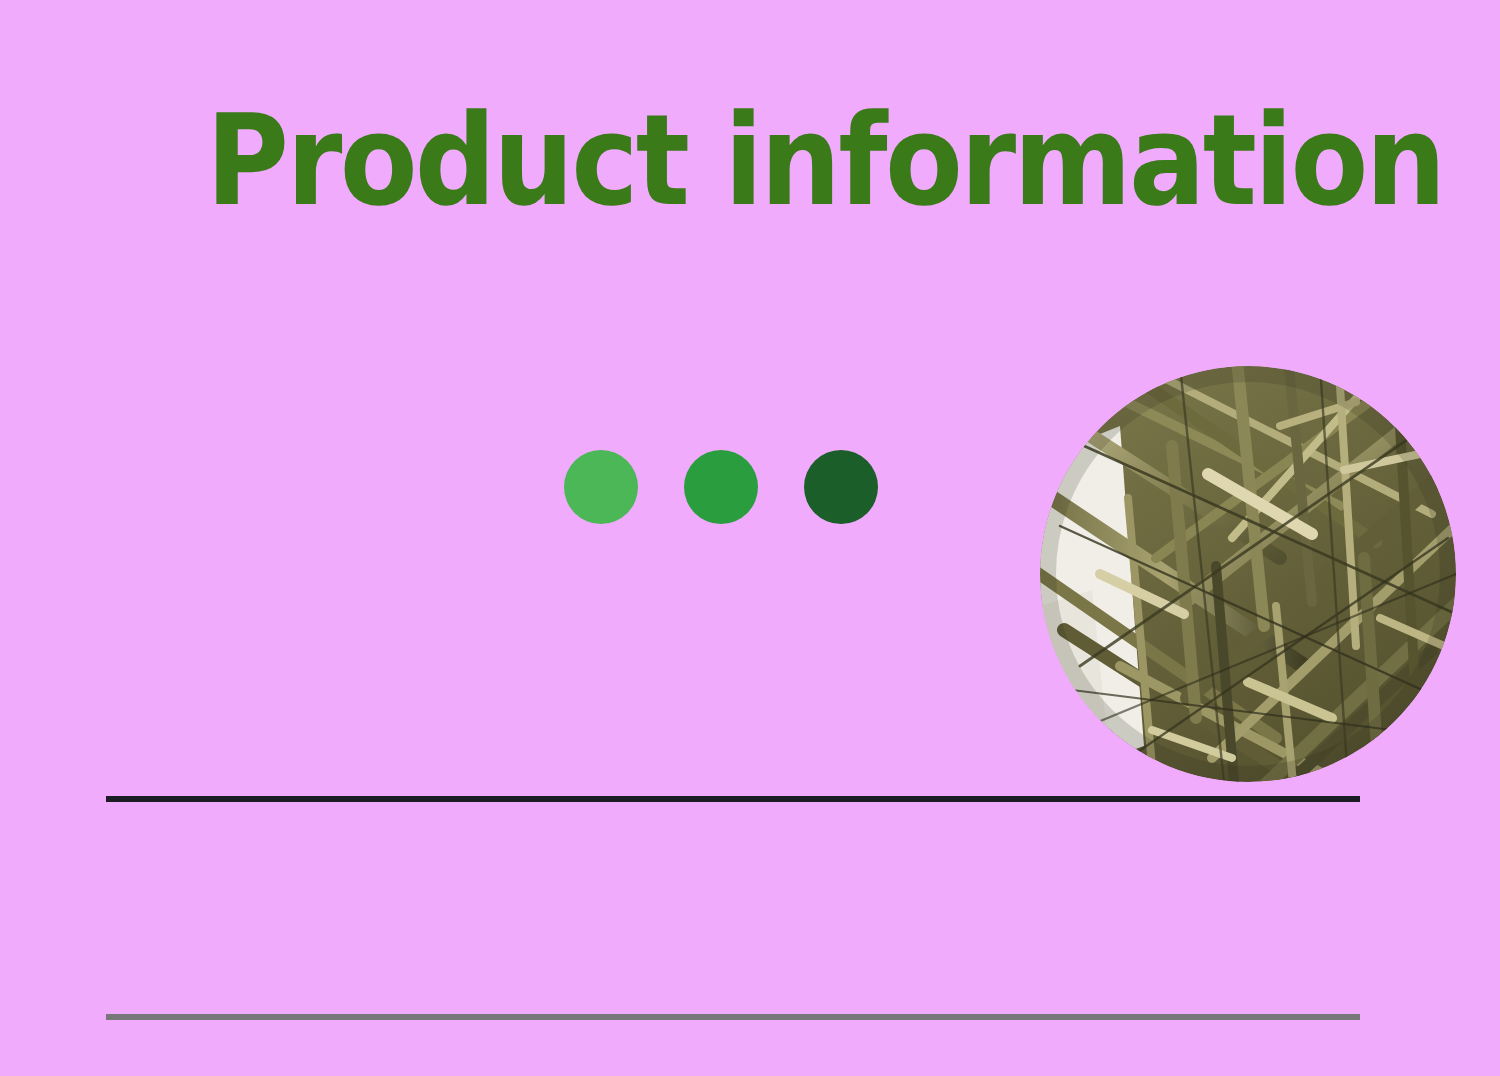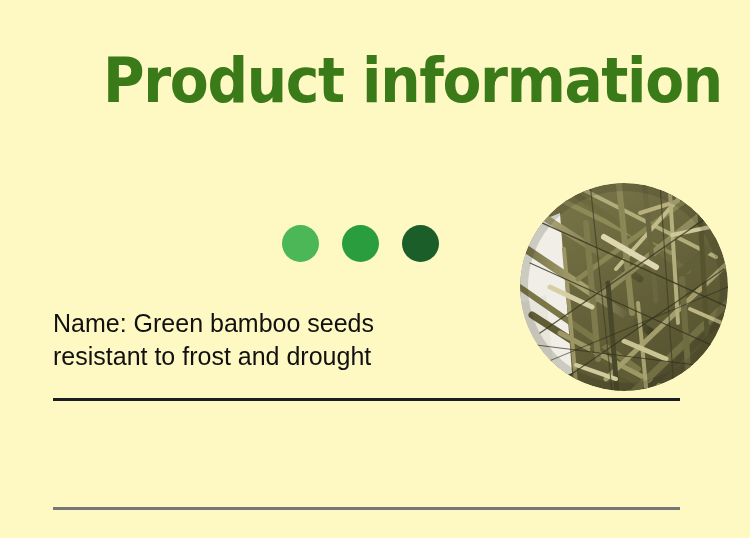--- a/index.html
+++ b/index.html
@@ -92,21 +92,21 @@
     background: #1c1c24;
   }
   #divider-2 {
     top: 507px;
     background: #77777a;
   }
 </style>
 </head>
 <body>
 
-<div id="page" style="background: #fef9c3;">
+<div id="page" style="background: #f0abfc;">
 
   <div id="product-title" style="color: rgb(58, 122, 24);">Product information</div>
 
   <div id="dot-row">
     <span class="dot" id="dot-1" style="background: rgb(76, 183, 86);"></span>
     <span class="dot" id="dot-2" style="background: rgb(42, 158, 63);"></span>
     <span class="dot" id="dot-3" style="background: rgb(27, 94, 42);"></span>
   </div>
 
   <div id="product-photo">
@@ -184,21 +184,19 @@
           <line x1="140" y1="0" x2="154" y2="208" stroke="#3d3d24" stroke-width="1.2" opacity="0.7"></line>
           <line x1="0" y1="160" x2="208" y2="186" stroke="#2e2e1c" stroke-width="1.1" opacity="0.7"></line>
           <line x1="0" y1="190" x2="208" y2="104" stroke="#2e2e1c" stroke-width="1.1" opacity="0.6"></line>
         </g>
 
         <circle cx="104" cy="104" r="104" fill="none" stroke="#2b2b1a" stroke-width="16" opacity="0.18"></circle>
       </g>
     </svg>
   </div>
 
-  <div class="spec-text" id="name-text">Name: Green bamboo seeds
-resistant to frost and drought</div>
 
   <div class="divider" id="divider-1" style="background: rgb(28, 28, 36);"></div>
 
 
   <div class="divider" id="divider-2" style="background: rgb(119, 119, 122);"></div>
 
 </div>
 
 </body></html>

